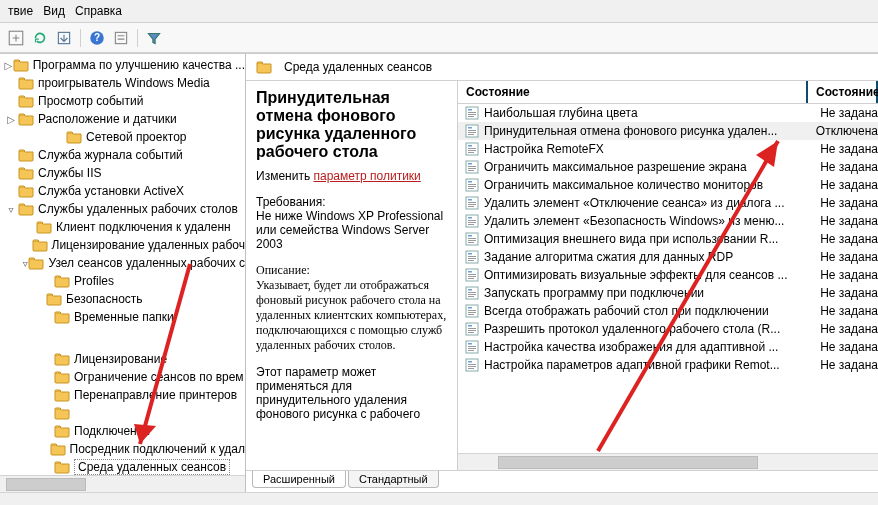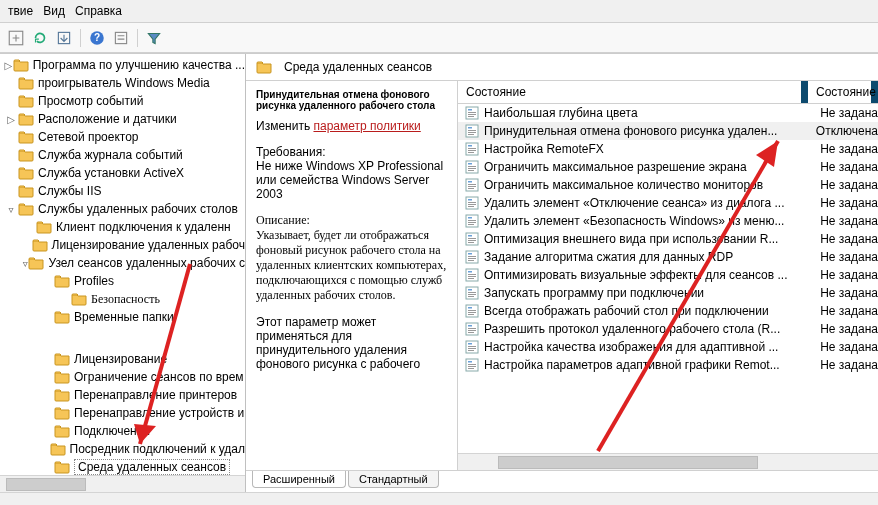--- a/index.html
+++ b/index.html
@@ -105,38 +105,39 @@
     position: relative;
   }
   .desc-col {
     width: 212px;
     padding: 8px 10px;
     border-right: 1px solid #d0d0d0;
     overflow: hidden;
   }
   .desc-col h3 {
     margin: 0 0 8px 0;
-    font-size: 10px; font-weight: bold;
+    font-size: 16px; font-weight: bold;
   }
   .desc-col p { margin: 4px 0; }
   .desc-col a { color: #b91c1c; text-decoration: underline; }
   .list-col {
     flex: 1;
     display: flex; flex-direction: column;
     overflow: hidden;
     position: relative;
   }
   .list-header {
     display: flex;
     border-bottom: 1px solid #d0d0d0;
     background: #fff;
   }
   .list-header .col {
     padding: 4px 8px;
-    border-right: 7px solid #0c4a6e;
+    border-right: 2px solid #0c4a6e;
+    font-weight: bold;
   }
   .col-name { flex: 1; }
   .col-state { width: 70px; text-align: left; }
   .list-rows { flex: 1; overflow: hidden; }
   .list-row {
     display: flex; align-items:center;
     height: 18px;
   }
   .list-row.selected { background: #f0f0f0; }
   .list-row .picon {
@@ -263,59 +264,59 @@
         <div class="tree-row" style="padding-left: 4px;">
           <span class="twisty">▷</span>
           <span class="folder-icon">
             <svg viewBox="0 0 16 14">
               <path d="M1 3h5l1 1h8v8a1 1 0 0 1-1 1H2a1 1 0 0 1-1-1z" fill="#f6c557" stroke="#c99520"></path>
               <path d="M1 3a1 1 0 0 1 1-1h4l1 1" fill="#f6c557" stroke="#c99520"></path>
             </svg>
           </span>
           <span class="tree-label">Расположение и датчики</span>
         </div>
+        <div class="tree-row" style="padding-left: 4px; margin-left: 48px;">
+          <span class="twisty"></span>
+          <span class="folder-icon">
+            <svg viewBox="0 0 16 14">
+              <path d="M1 3h5l1 1h8v8a1 1 0 0 1-1 1H2a1 1 0 0 1-1-1z" fill="#f6c557" stroke="#c99520"></path>
+              <path d="M1 3a1 1 0 0 1 1-1h4l1 1" fill="#f6c557" stroke="#c99520"></path>
+            </svg>
+          </span>
+          <span class="tree-label">Сетевой проектор</span>
+        </div>
         <div class="tree-row" style="padding-left: 4px;">
           <span class="twisty"></span>
           <span class="folder-icon">
             <svg viewBox="0 0 16 14">
               <path d="M1 3h5l1 1h8v8a1 1 0 0 1-1 1H2a1 1 0 0 1-1-1z" fill="#f6c557" stroke="#c99520"></path>
               <path d="M1 3a1 1 0 0 1 1-1h4l1 1" fill="#f6c557" stroke="#c99520"></path>
             </svg>
           </span>
-          <span class="tree-label">Сетевой проектор</span>
+          <span class="tree-label">Служба журнала событий</span>
         </div>
         <div class="tree-row" style="padding-left: 4px;">
           <span class="twisty"></span>
           <span class="folder-icon">
             <svg viewBox="0 0 16 14">
               <path d="M1 3h5l1 1h8v8a1 1 0 0 1-1 1H2a1 1 0 0 1-1-1z" fill="#f6c557" stroke="#c99520"></path>
               <path d="M1 3a1 1 0 0 1 1-1h4l1 1" fill="#f6c557" stroke="#c99520"></path>
             </svg>
           </span>
-          <span class="tree-label">Служба журнала событий</span>
+          <span class="tree-label">Службы IIS</span>
         </div>
         <div class="tree-row" style="padding-left: 4px;">
           <span class="twisty"></span>
           <span class="folder-icon">
             <svg viewBox="0 0 16 14">
               <path d="M1 3h5l1 1h8v8a1 1 0 0 1-1 1H2a1 1 0 0 1-1-1z" fill="#f6c557" stroke="#c99520"></path>
               <path d="M1 3a1 1 0 0 1 1-1h4l1 1" fill="#f6c557" stroke="#c99520"></path>
             </svg>
           </span>
           <span class="tree-label">Служба установки ActiveX</span>
-        </div>
-        <div class="tree-row" style="padding-left: 4px;">
-          <span class="twisty"></span>
-          <span class="folder-icon">
-            <svg viewBox="0 0 16 14">
-              <path d="M1 3h5l1 1h8v8a1 1 0 0 1-1 1H2a1 1 0 0 1-1-1z" fill="#f6c557" stroke="#c99520"></path>
-              <path d="M1 3a1 1 0 0 1 1-1h4l1 1" fill="#f6c557" stroke="#c99520"></path>
-            </svg>
-          </span>
-          <span class="tree-label">Службы IIS</span>
         </div>
         <div class="tree-row" style="padding-left: 4px;">
           <span class="twisty">▿</span>
           <span class="folder-icon">
             <svg viewBox="0 0 16 14">
               <path d="M1 3h5l1 1h8v8a1 1 0 0 1-1 1H2a1 1 0 0 1-1-1z" fill="#f6c557" stroke="#c99520"></path>
               <path d="M1 3a1 1 0 0 1 1-1h4l1 1" fill="#f6c557" stroke="#c99520"></path>
             </svg>
           </span>
           <span class="tree-label">Службы удаленных рабочих столов</span>
@@ -353,21 +354,21 @@
         <div class="tree-row" style="padding-left: 40px;">
           <span class="twisty"></span>
           <span class="folder-icon">
             <svg viewBox="0 0 16 14">
               <path d="M1 3h5l1 1h8v8a1 1 0 0 1-1 1H2a1 1 0 0 1-1-1z" fill="#f6c557" stroke="#c99520"></path>
               <path d="M1 3a1 1 0 0 1 1-1h4l1 1" fill="#f6c557" stroke="#c99520"></path>
             </svg>
           </span>
           <span class="tree-label">Profiles</span>
         </div>
-        <div class="tree-row" style="padding-left: 57px; font-family: Liberation Serif, serif;">
+        <div class="tree-row" style="padding-left: 32px;">
           <span class="twisty"></span>
           <span class="folder-icon">
             <svg viewBox="0 0 16 14">
               <path d="M1 3h5l1 1h8v8a1 1 0 0 1-1 1H2a1 1 0 0 1-1-1z" fill="#f6c557" stroke="#c99520"></path>
               <path d="M1 3a1 1 0 0 1 1-1h4l1 1" fill="#f6c557" stroke="#c99520"></path>
             </svg>
           </span>
           <span class="tree-label">Безопасность</span>
         </div>
         <div class="tree-row" style="padding-left: 40px;">
@@ -411,21 +412,20 @@
           <span class="tree-label">Перенаправление принтеров</span>
         </div>
         <div class="tree-row" style="padding-left: 40px;">
           <span class="twisty"></span>
           <span class="folder-icon">
             <svg viewBox="0 0 16 14">
               <path d="M1 3h5l1 1h8v8a1 1 0 0 1-1 1H2a1 1 0 0 1-1-1z" fill="#f6c557" stroke="#c99520"></path>
               <path d="M1 3a1 1 0 0 1 1-1h4l1 1" fill="#f6c557" stroke="#c99520"></path>
             </svg>
           </span>
-          <span class="tree-label">Перенаправление устройств и</span>
         </div>
         <div class="tree-row" style="padding-left: 40px;">
           <span class="twisty"></span>
           <span class="folder-icon">
             <svg viewBox="0 0 16 14">
               <path d="M1 3h5l1 1h8v8a1 1 0 0 1-1 1H2a1 1 0 0 1-1-1z" fill="#f6c557" stroke="#c99520"></path>
               <path d="M1 3a1 1 0 0 1 1-1h4l1 1" fill="#f6c557" stroke="#c99520"></path>
             </svg>
           </span>
           <span class="tree-label">Подключения</span>

